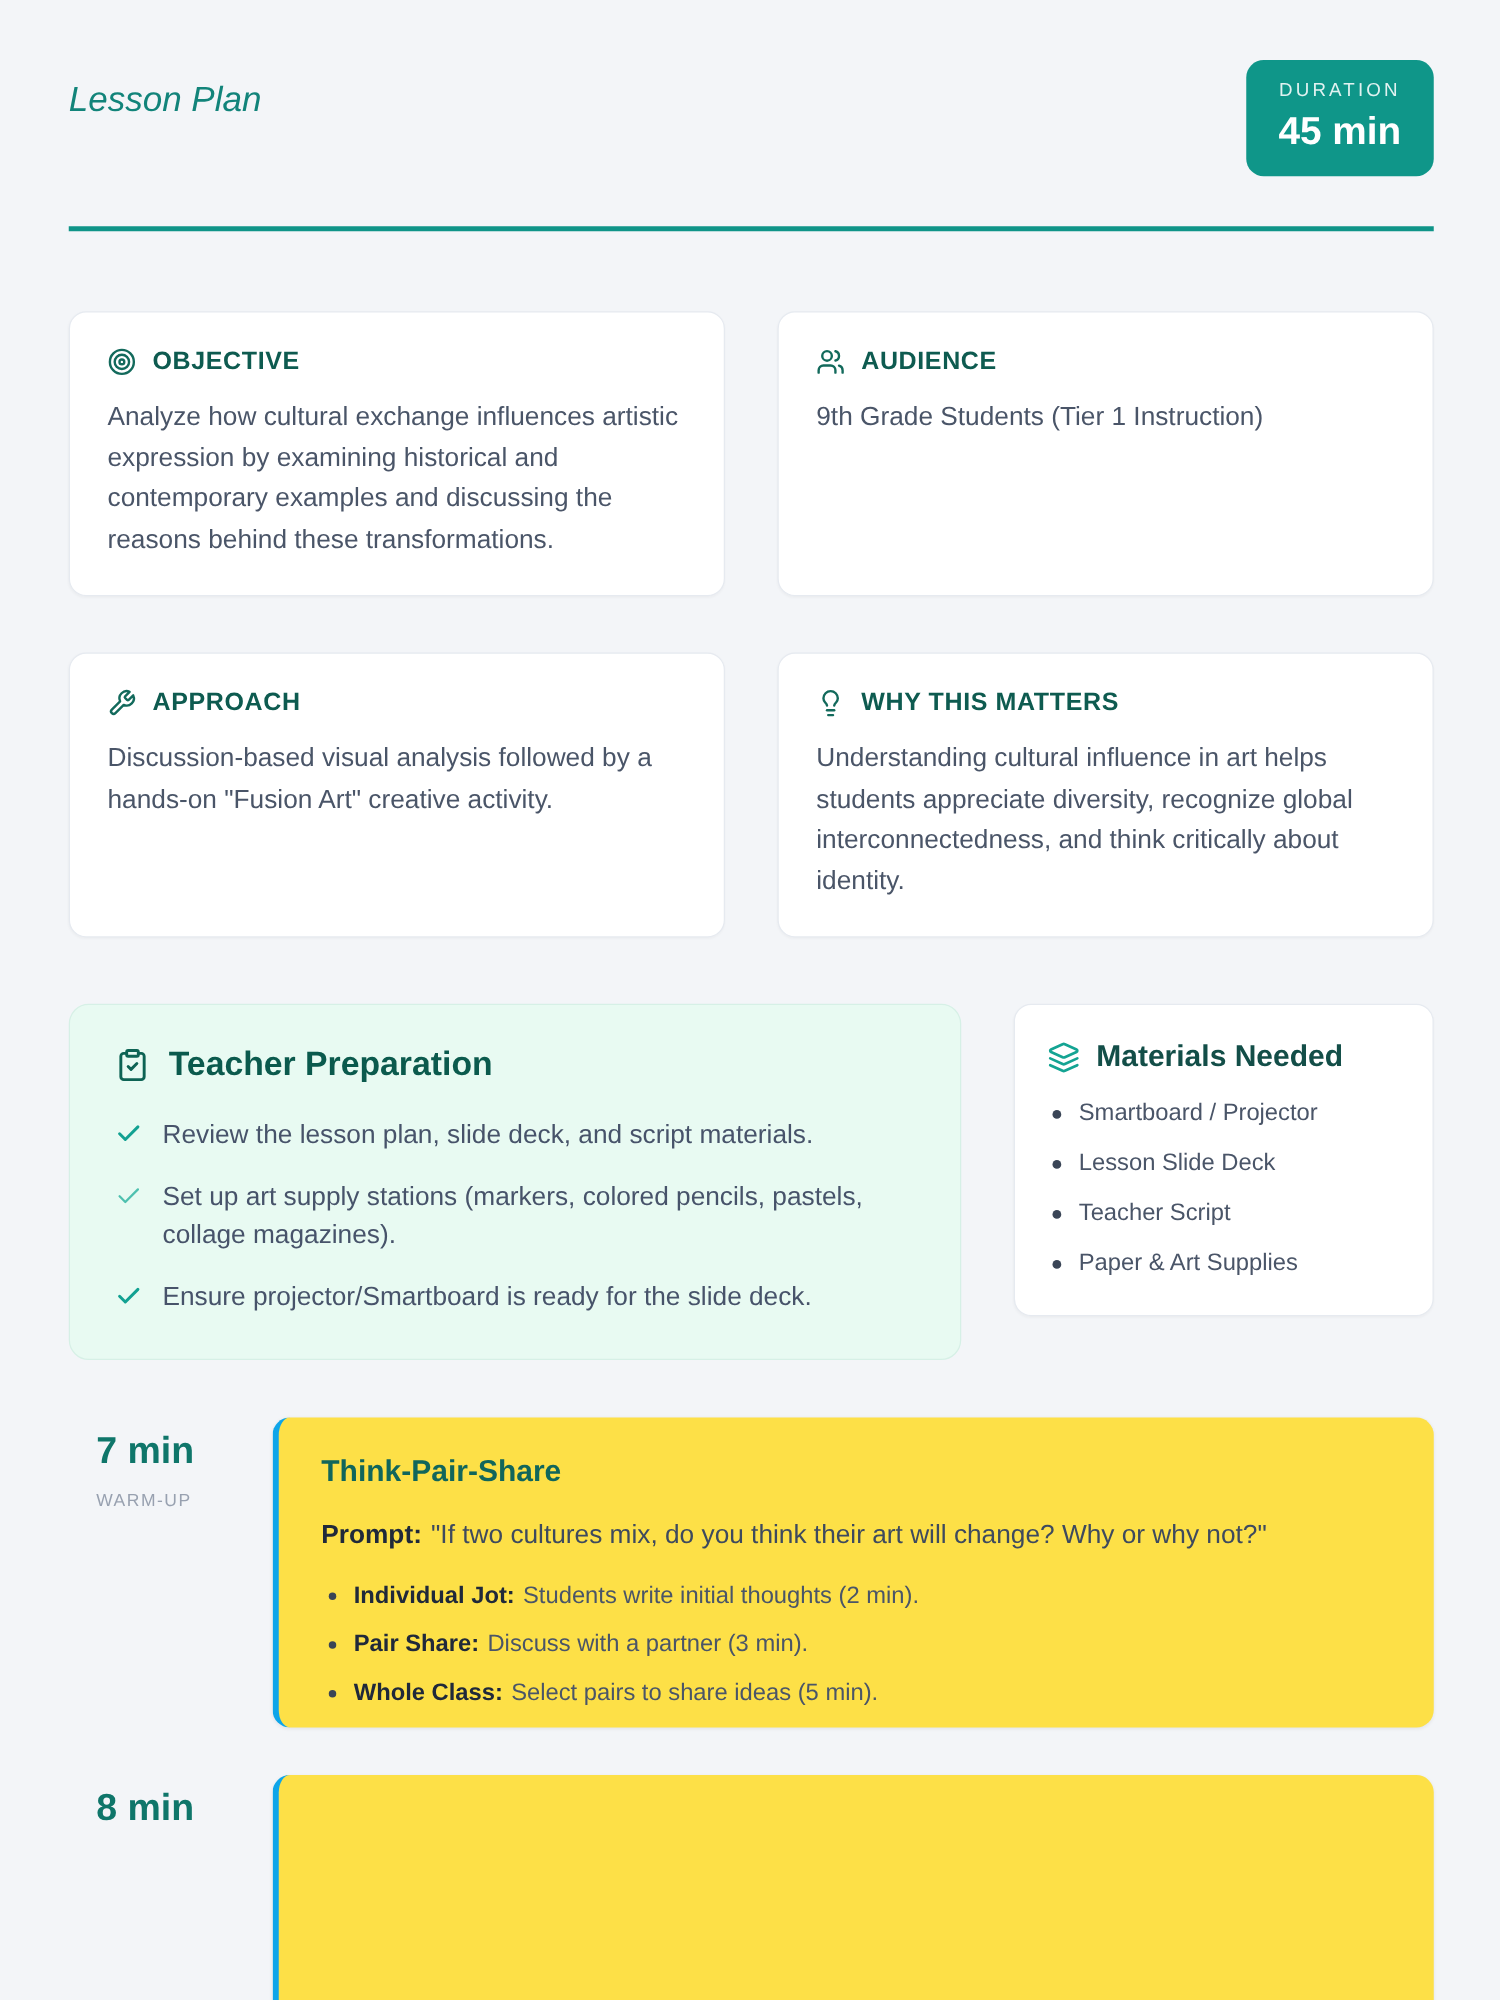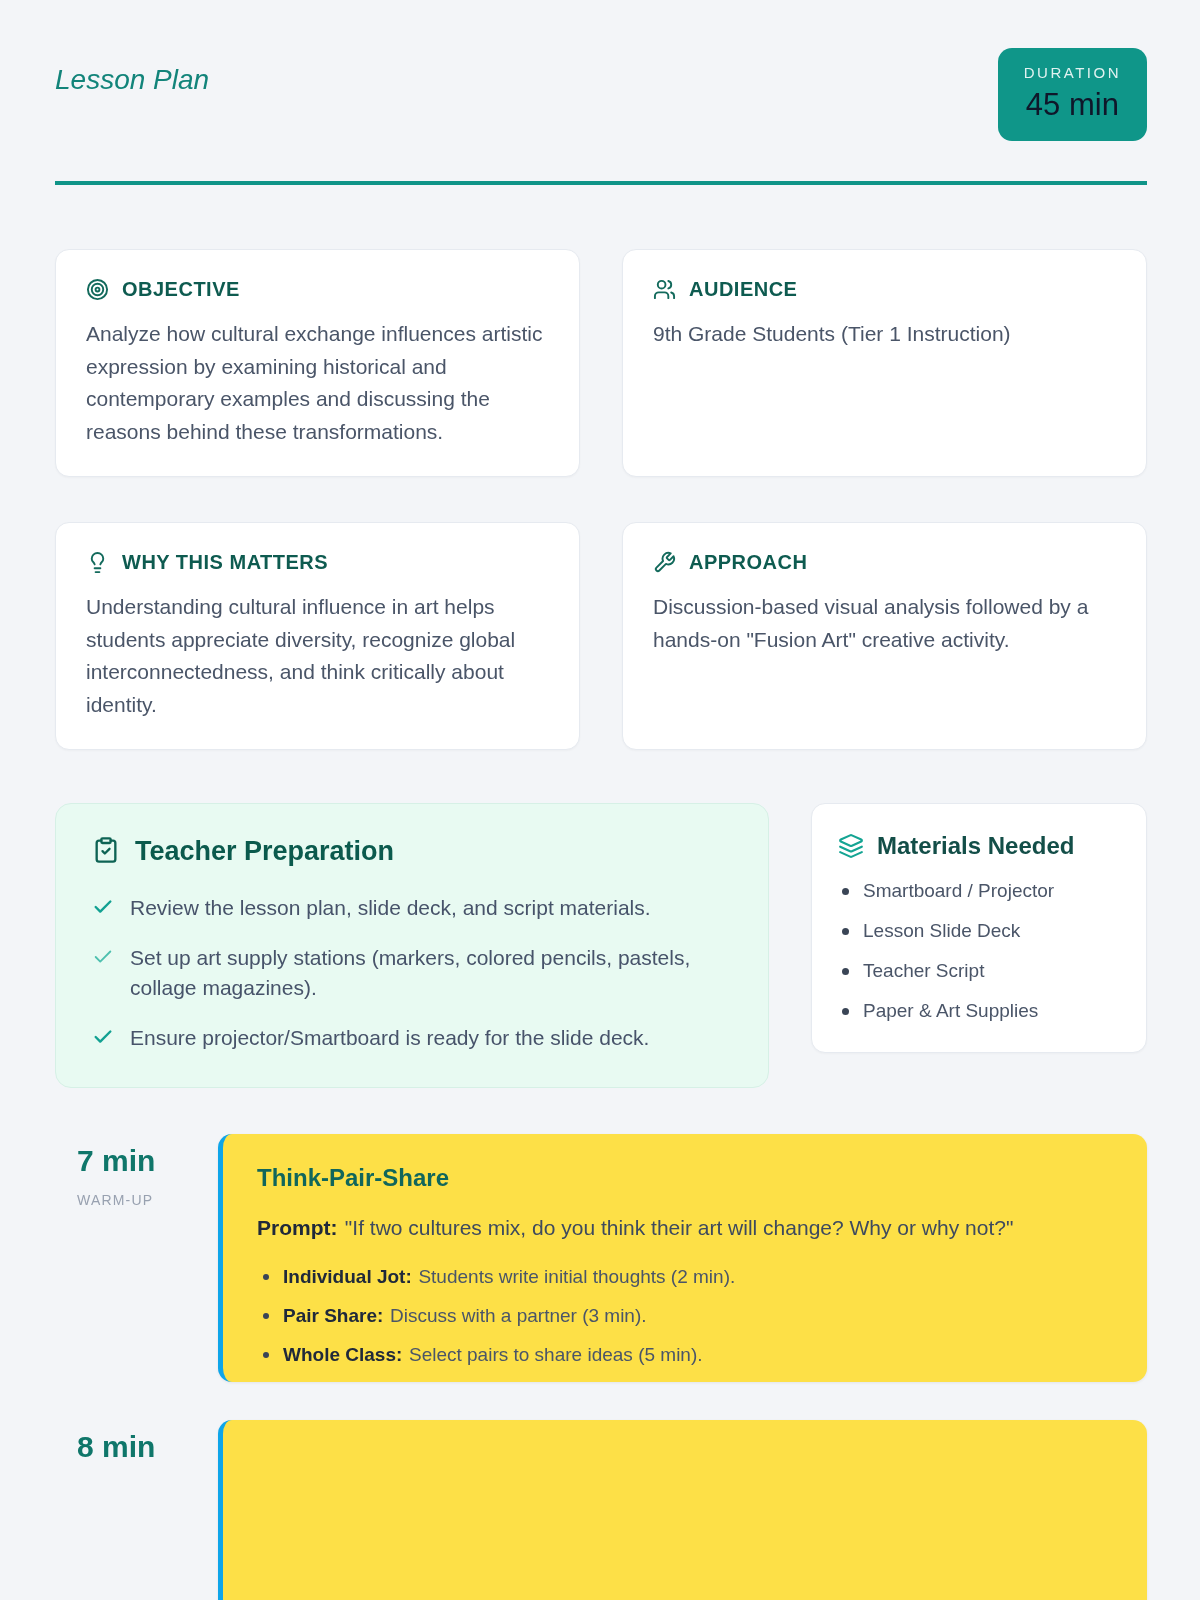--- a/index.html
+++ b/index.html
@@ -33,23 +33,23 @@
     padding: 16px 26px 18px;
     text-align: center;
     margin-top: 2px;
   }
   .badge .dur-label {
     color: rgba(255,255,255,.88);
     font-size: 15px;
     letter-spacing: 2.5px;
   }
   .badge .dur-value {
-    color: #0f172a;
+    color: #ffffff;
     font-size: 31px;
-    font-weight: 400;
+    font-weight: 700;
     margin-top: 6px;
   }
   .rule { height: 4px; background: #0f9488; border: 0; margin-top: 40px; }
 
   
   .info-grid {
     margin-top: 64px;
     display: grid;
     grid-template-columns: 1fr 1fr;
     column-gap: 42px;
@@ -84,20 +84,21 @@
     align-items: start;
   }
   .prep-panel {
     background: #e8faf2;
     border: 1px solid #d6f0e6;
     border-radius: 16px;
     padding: 32px 36px 34px;
   }
   .prep-head {
     display: flex;
+    align-items: center;
     gap: 15px;
     color: #0b5a4d;
     font-weight: 700;
     font-size: 27px;
     margin-bottom: 26px;
   }
   .prep-head .ic { color: #0d6354; display: inline-flex; }
   .prep-item {
     display: flex;
     gap: 16px;
@@ -245,40 +246,40 @@
         </span>
         <span>AUDIENCE</span>
       </div>
       <div class="card-body">9th Grade Students (Tier 1 Instruction)</div>
     </div>
 
     <div class="card">
       <div class="card-head">
         <span class="ic">
           <svg width="23" height="23" viewBox="0 0 24 24" fill="none" stroke="currentColor" stroke-width="2" stroke-linecap="round" stroke-linejoin="round">
+              <path d="M14.7 6.3a1 1 0 0 0 0 1.4l1.6 1.6a1 1 0 0 0 1.4 0l3.77-3.77a6 6 0 0 1-7.94 7.94l-6.91 6.91a2.12 2.12 0 0 1-3-3l6.91-6.91a6 6 0 0 1 7.94-7.94l-3.76 3.76z"></path>
+            </svg>
+        </span>
+        <span>APPROACH</span>
+      </div>
+      <div class="card-body">Discussion-based visual analysis followed by a hands-on "Fusion Art" creative activity.</div>
+    </div>
+
+    <div class="card">
+      <div class="card-head">
+        <span class="ic">
+          <svg width="23" height="23" viewBox="0 0 24 24" fill="none" stroke="currentColor" stroke-width="2" stroke-linecap="round" stroke-linejoin="round">
               <path d="M15 14c.2-1 .7-1.7 1.5-2.5 1-.9 1.5-2.2 1.5-3.5A6 6 0 0 0 6 8c0 1.3.5 2.6 1.5 3.5.8.8 1.3 1.5 1.5 2.5"></path>
               <path d="M9 18h6"></path>
               <path d="M10 22h4"></path>
             </svg>
         </span>
         <span>WHY THIS MATTERS</span>
       </div>
       <div class="card-body">Understanding cultural influence in art helps students appreciate diversity, recognize global interconnectedness, and think critically about identity.</div>
-    </div>
-
-    <div class="card">
-      <div class="card-head">
-        <span class="ic">
-          <svg width="23" height="23" viewBox="0 0 24 24" fill="none" stroke="currentColor" stroke-width="2" stroke-linecap="round" stroke-linejoin="round">
-              <path d="M14.7 6.3a1 1 0 0 0 0 1.4l1.6 1.6a1 1 0 0 0 1.4 0l3.77-3.77a6 6 0 0 1-7.94 7.94l-6.91 6.91a2.12 2.12 0 0 1-3-3l6.91-6.91a6 6 0 0 1 7.94-7.94l-3.76 3.76z"></path>
-            </svg>
-        </span>
-        <span>APPROACH</span>
-      </div>
-      <div class="card-body">Discussion-based visual analysis followed by a hands-on "Fusion Art" creative activity.</div>
     </div>
 
   </div>
 
   <div class="prep-row">
 
     <div class="prep-panel">
       <div class="prep-head">
         <span class="ic">
           <svg width="28" height="28" viewBox="0 0 24 24" fill="none" stroke="currentColor" stroke-width="2" stroke-linecap="round" stroke-linejoin="round">

